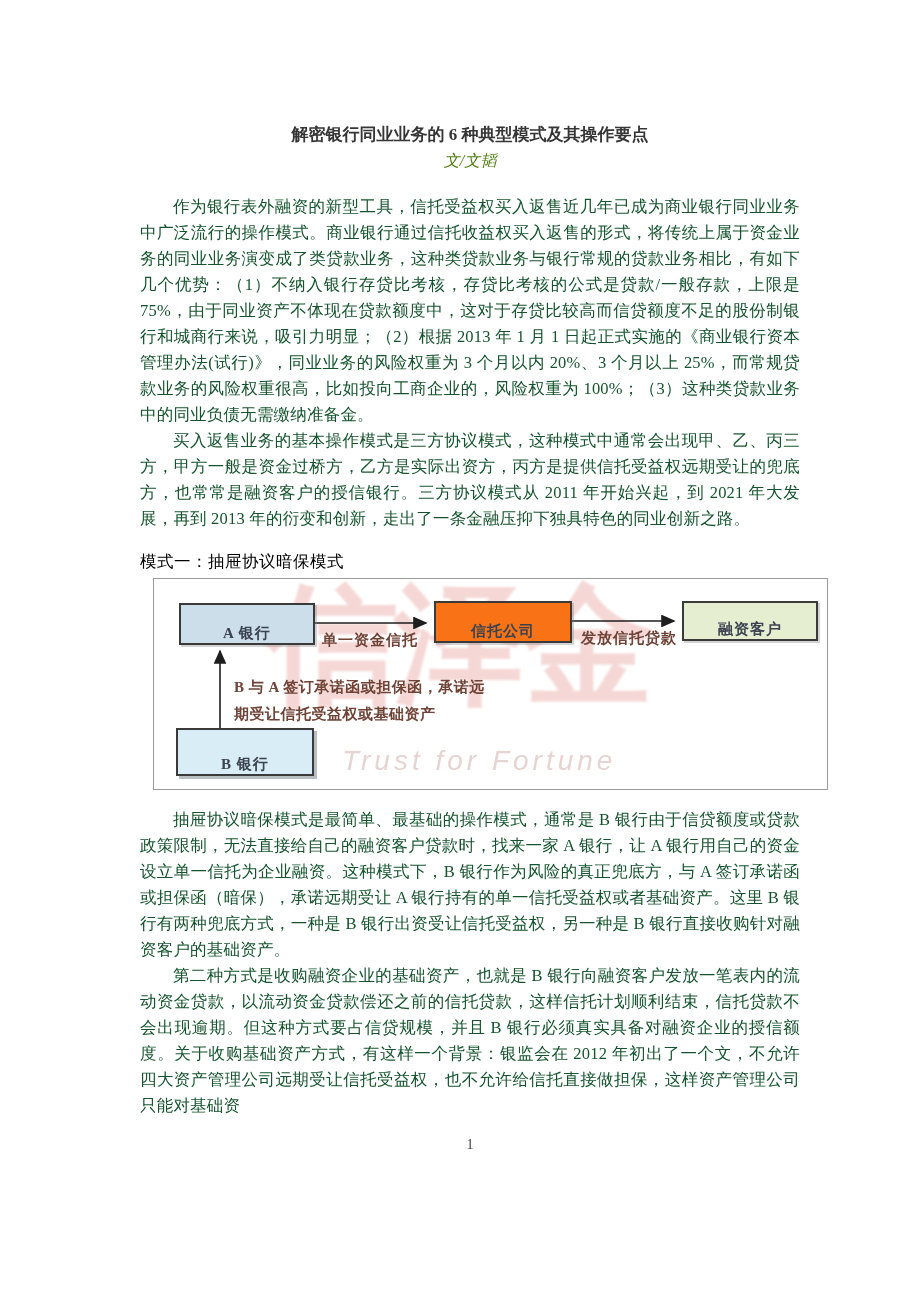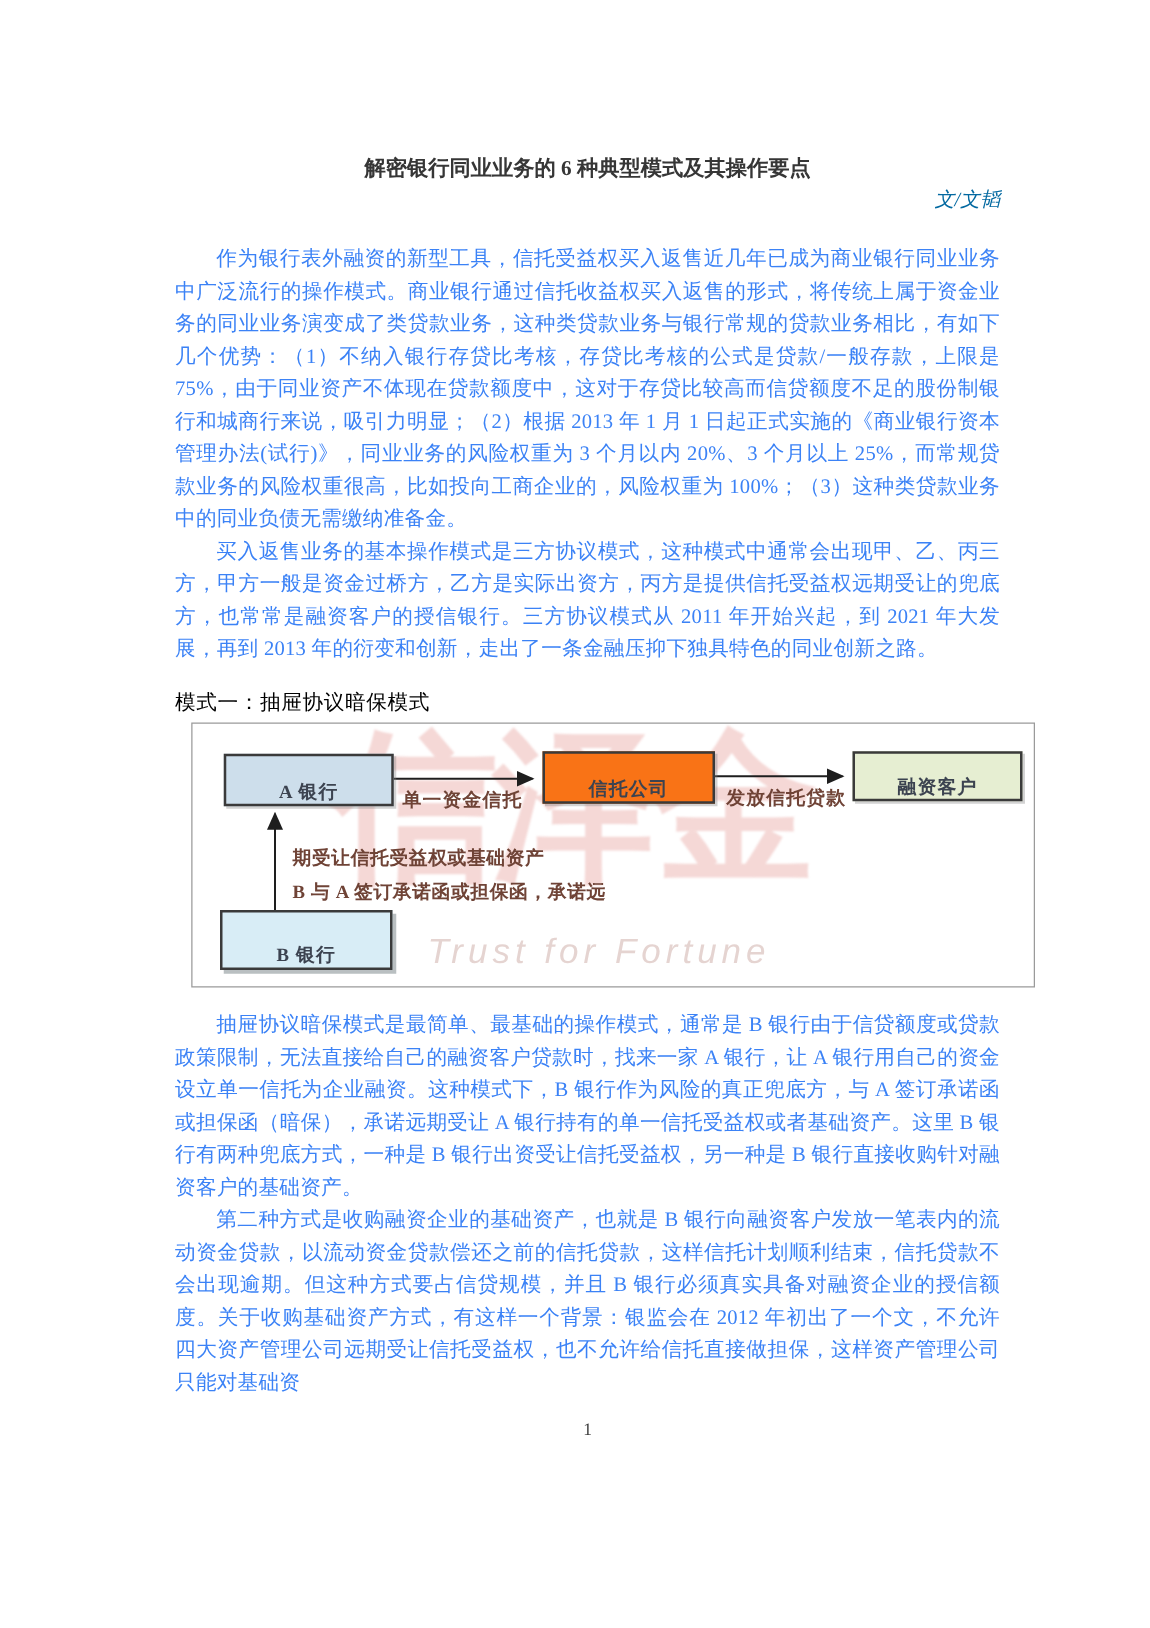--- a/index.html
+++ b/index.html
@@ -9,26 +9,26 @@
     color:#3f3f3f;
   }
   .page{
     width:660px;margin:10px;padding:112px 130px 0 130px;position:relative;
   }
   .doc-title{
     font-size:17px;line-height:26px;font-weight:600;text-align:center;
     color:#363636;margin:0;
   }
   .byline{
-    font-size:16px;line-height:26px;font-style:italic;text-align:right;
-    color:#0369a1;
+    font-size:16px;line-height:26px;font-style:italic;text-align:center;
+    color:#4d7c0f;
   }
   .par{
     font-size:16.5px;line-height:26px;text-align:justify;
-    text-indent:2em;margin:0;color:#3b82f6;
+    text-indent:2em;margin:0;color:#14532d;
     letter-spacing:0.2px;
   }
   .par.first{margin-top:20px;}
   .section-heading{
     font-size:16.5px;line-height:26px;font-weight:400;color:#000000;
     margin:17px 0 0 0;letter-spacing:0.5px;
   }
   
   .diagram{
     position:relative;width:673px;height:210px;margin:3px 0 0 13px;
@@ -114,22 +114,22 @@
       <span>B 银行</span>
     </div>
     <div class="node node-client">
       <span>融资客户</span>
     </div>
 
     <div class="flow-label flow-label-1">单一资金信托</div>
     <div class="flow-label flow-label-2">发放信托贷款</div>
 
     <div class="annotation">
+      <div>B 与 A 签订承诺函或担保函，承诺远</div>
       <div>期受让信托受益权或基础资产</div>
-      <div>B 与 A 签订承诺函或担保函，承诺远</div>
     </div>
 
   </div>
 
   <p class="par after-diagram">抽屉协议暗保模式是最简单、最基础的操作模式，通常是 B 银行由于信贷额度或贷款政策限制，无法直接给自己的融资客户贷款时，找来一家 A 银行，让 A 银行用自己的资金设立单一信托为企业融资。这种模式下，B 银行作为风险的真正兜底方，与 A 签订承诺函或担保函（暗保），承诺远期受让 A 银行持有的单一信托受益权或者基础资产。这里 B 银行有两种兜底方式，一种是 B 银行出资受让信托受益权，另一种是 B 银行直接收购针对融资客户的基础资产。</p>
   <p class="par">第二种方式是收购融资企业的基础资产，也就是 B 银行向融资客户发放一笔表内的流动资金贷款，以流动资金贷款偿还之前的信托贷款，这样信托计划顺利结束，信托贷款不会出现逾期。但这种方式要占信贷规模，并且 B 银行必须真实具备对融资企业的授信额度。关于收购基础资产方式，有这样一个背景：银监会在 2012 年初出了一个文，不允许四大资产管理公司远期受让信托受益权，也不允许给信托直接做担保，这样资产管理公司只能对基础资</p>
 
   <div class="page-number">1</div>
 
 </div>

